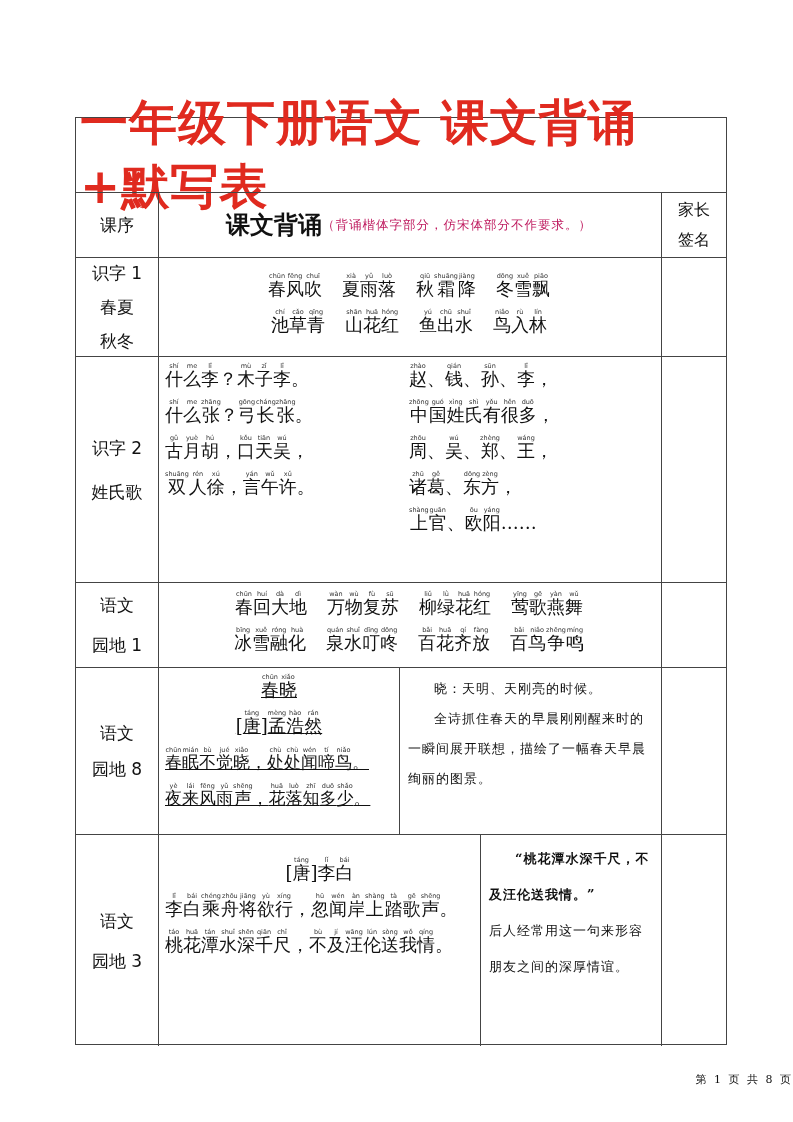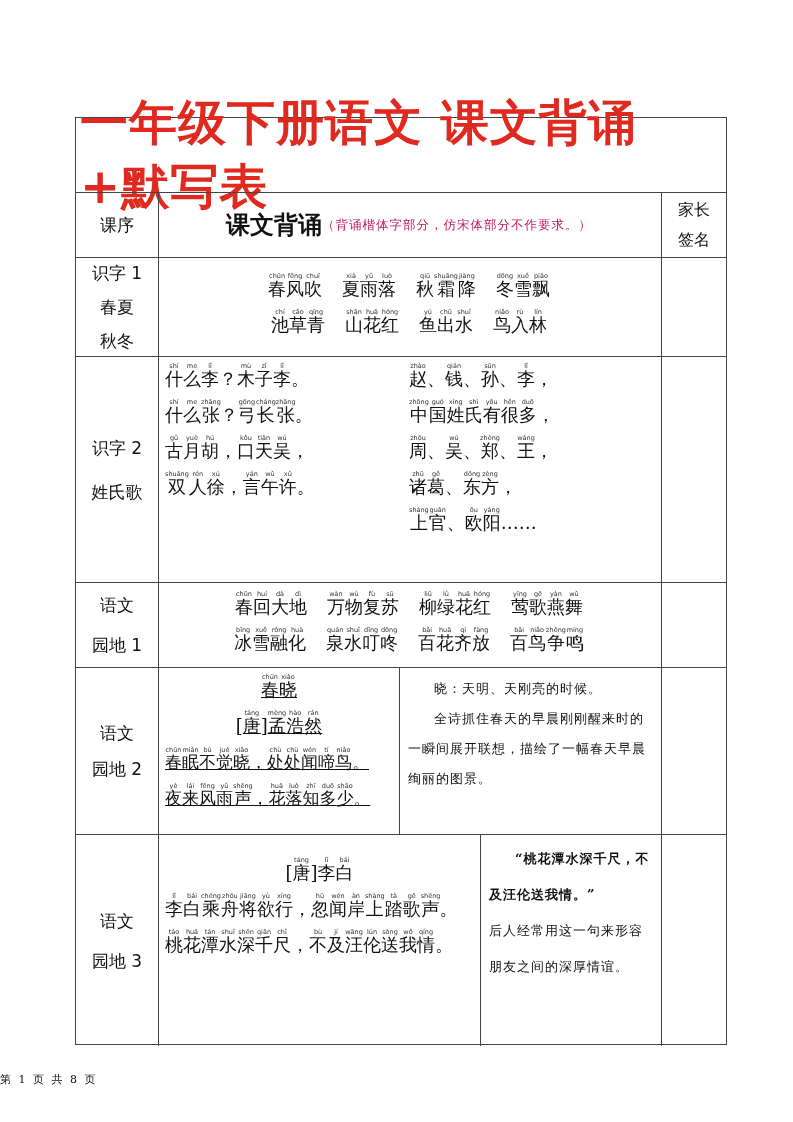--- a/index.html
+++ b/index.html
@@ -21,21 +21,21 @@
   .hdr-sub{font-size:12.5px;color:#be185d;letter-spacing:1px;}
   
   ruby{ruby-position:over;}
   rt{font-family:"DejaVu Sans",sans-serif;font-size:6.5px;color:#333;letter-spacing:0;}
   .phr{display:inline-block;margin:0 10px;}
   .line{font-size:18px;line-height:36px;white-space:nowrap;font-family:"DejaVu Serif",serif;}
   .center{text-align:center;}
   .two-col{position:absolute;top:4px;}
   .note{font-size:13px;line-height:30px;padding:6px 8px;letter-spacing:1px;}
   .bold{font-weight:bold;}
-  .footer{position:absolute;top:1072px;left:0;right:0;text-align:left;font-size:11px;letter-spacing:2px;}
+  .footer{position:absolute;top:1072px;left:0;right:0;text-align:right;font-size:11px;letter-spacing:2px;}
 </style>
 </head>
 <body>
 
 <div class="tbl">
 
   <div class="title">一年级下册语文 课文背诵+默写表</div>
 
   <div class="row" style="top:74px;height:65px;">
     <div class="cell c1">
@@ -106,21 +106,21 @@
         <div class="line"><span class="phr"><span><ruby>春<rt>chūn</rt></ruby><ruby>回<rt>huí</rt></ruby><ruby>大<rt>dà</rt></ruby><ruby>地<rt>dì</rt></ruby></span></span><span class="phr"><span><ruby>万<rt>wàn</rt></ruby><ruby>物<rt>wù</rt></ruby><ruby>复<rt>fù</rt></ruby><ruby>苏<rt>sū</rt></ruby></span></span><span class="phr"><span><ruby>柳<rt>liǔ</rt></ruby><ruby>绿<rt>lǜ</rt></ruby><ruby>花<rt>huā</rt></ruby><ruby>红<rt>hóng</rt></ruby></span></span><span class="phr"><span><ruby>莺<rt>yīng</rt></ruby><ruby>歌<rt>gē</rt></ruby><ruby>燕<rt>yàn</rt></ruby><ruby>舞<rt>wǔ</rt></ruby></span></span></div>
         <div class="line"><span class="phr"><span><ruby>冰<rt>bīng</rt></ruby><ruby>雪<rt>xuě</rt></ruby><ruby>融<rt>róng</rt></ruby><ruby>化<rt>huà</rt></ruby></span></span><span class="phr"><span><ruby>泉<rt>quán</rt></ruby><ruby>水<rt>shuǐ</rt></ruby><ruby>叮<rt>dīng</rt></ruby><ruby>咚<rt>dōng</rt></ruby></span></span><span class="phr"><span><ruby>百<rt>bǎi</rt></ruby><ruby>花<rt>huā</rt></ruby><ruby>齐<rt>qí</rt></ruby><ruby>放<rt>fàng</rt></ruby></span></span><span class="phr"><span><ruby>百<rt>bǎi</rt></ruby><ruby>鸟<rt>niǎo</rt></ruby><ruby>争<rt>zhēng</rt></ruby><ruby>鸣<rt>míng</rt></ruby></span></span></div>
       </div>
     <div class="cell c3"></div>
   </div>
 
   <div class="row" style="top:549px;height:167px;">
     <div class="cell c1">
         <div class="lbl" id="lbl3" style="line-height:36px;">
           <span>语文</span>
-          <span>园地 2</span>
+          <span>园地 8</span>
         </div>
       </div>
     <div class="cell" style="left: 83px; width: 241px; border-right: 1.5px solid rgb(68, 68, 68); padding-top: 4px; text-decoration: underline;" id="r3p">
         <div class="line center" style="font-size: 18px;"><span><ruby>春<rt>chūn</rt></ruby><ruby>晓<rt>xiǎo</rt></ruby></span></div>
         <div class="line center"><span>[<ruby>唐<rt>táng</rt></ruby>]<ruby>孟<rt>mèng</rt></ruby><ruby>浩<rt>hào</rt></ruby><ruby>然<rt>rán</rt></ruby></span></div>
         <div class="line" style="font-size: 17px; padding-left: 6px;"><span><ruby>春<rt>chūn</rt></ruby><ruby>眠<rt>mián</rt></ruby><ruby>不<rt>bù</rt></ruby><ruby>觉<rt>jué</rt></ruby><ruby>晓<rt>xiǎo</rt></ruby>，<ruby>处<rt>chù</rt></ruby><ruby>处<rt>chù</rt></ruby><ruby>闻<rt>wén</rt></ruby><ruby>啼<rt>tí</rt></ruby><ruby>鸟<rt>niǎo</rt></ruby>。</span></div>
         <div class="line" style="font-size: 17px; padding-left: 6px;"><span><ruby>夜<rt>yè</rt></ruby><ruby>来<rt>lái</rt></ruby><ruby>风<rt>fēng</rt></ruby><ruby>雨<rt>yǔ</rt></ruby><ruby>声<rt>shēng</rt></ruby>，<ruby>花<rt>huā</rt></ruby><ruby>落<rt>luò</rt></ruby><ruby>知<rt>zhī</rt></ruby><ruby>多<rt>duō</rt></ruby><ruby>少<rt>shǎo</rt></ruby>。</span></div>
       </div>
     <div class="cell" style="left:324px;right:67px;">
       <div class="note" id="r3n">

